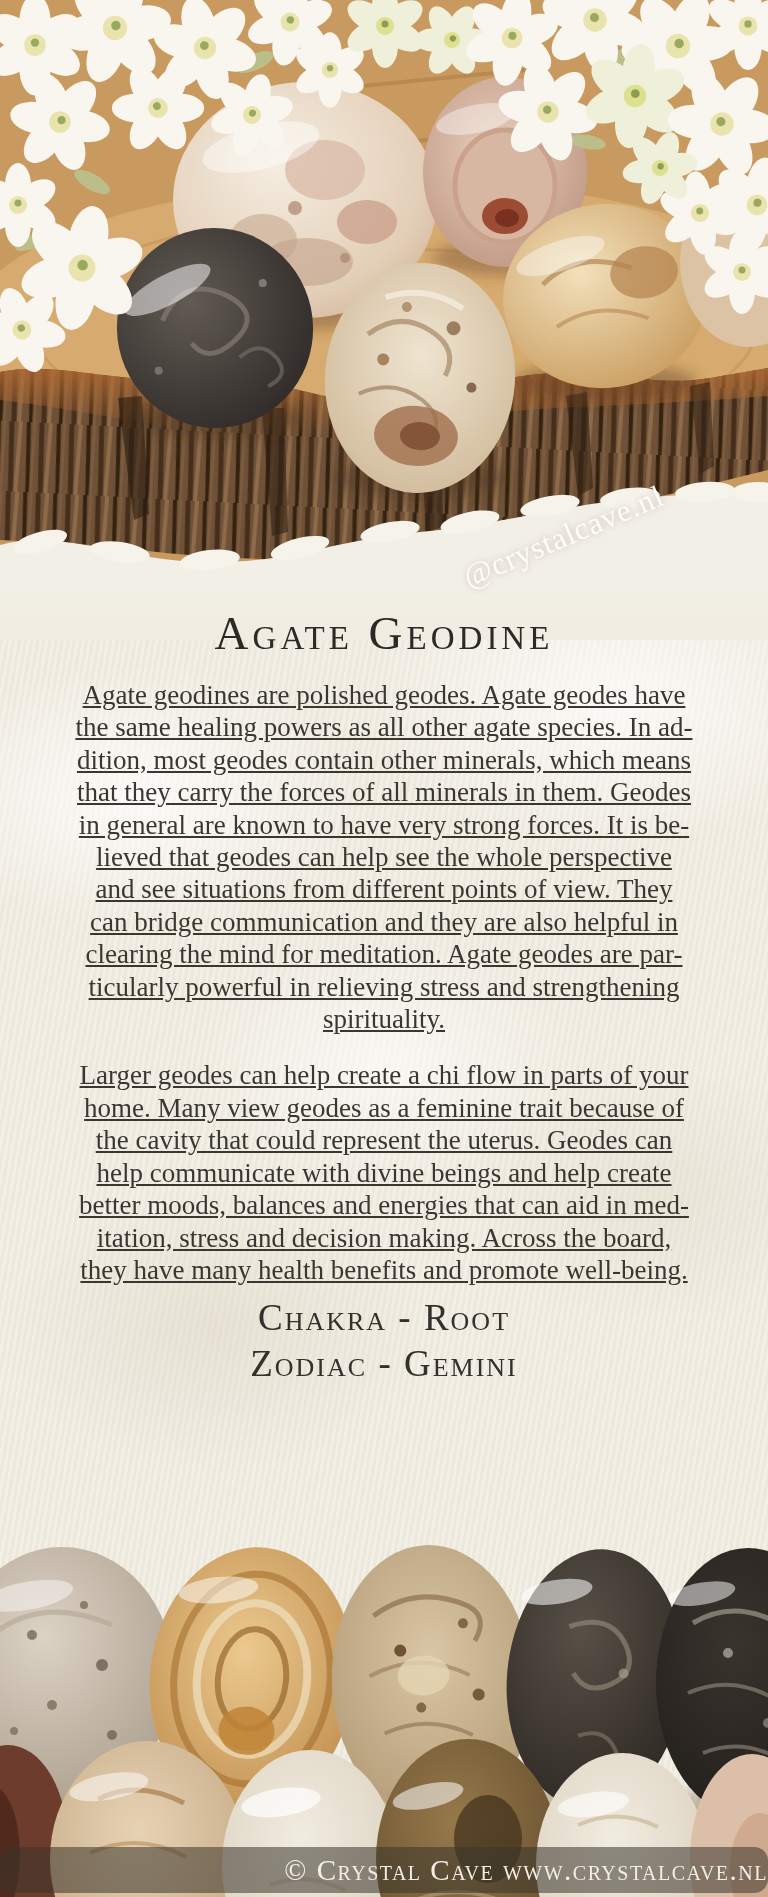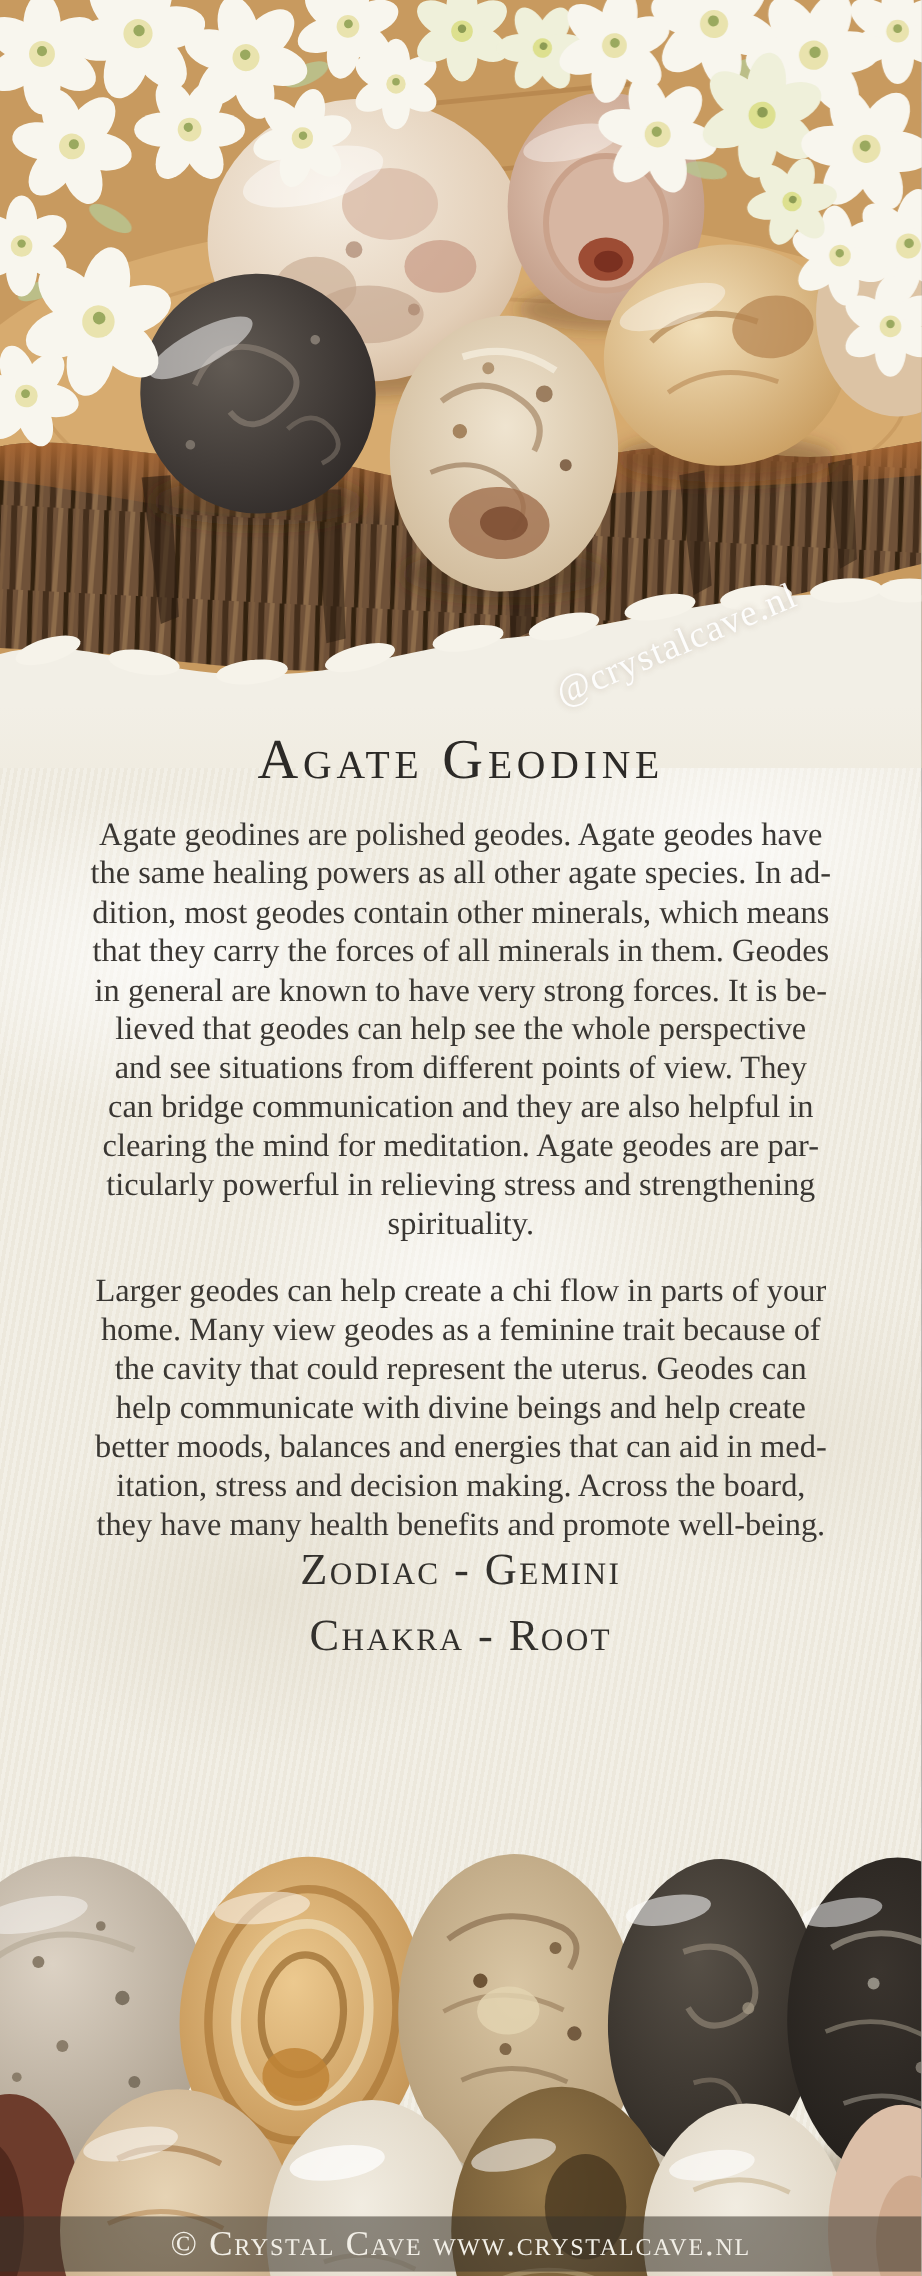--- a/index.html
+++ b/index.html
@@ -23,29 +23,29 @@
     font-size:31px;letter-spacing:1px;color:rgba(255,255,255,.92);
     text-shadow:0 0 6px rgba(90,60,30,.25);
   }
   .content{position:absolute;top:604px;left:0;width:768px;text-align:center;color:#2c2a27;}
   .title-line1{display:block;font-variant:small-caps;font-size:47px;line-height:58px;letter-spacing:4px;}
   .title-line2{display:block;font-variant:small-caps;font-size:41px;line-height:54px;letter-spacing:3px;}
   .title-line3{display:block;font-variant:small-caps;font-size:41px;line-height:54px;letter-spacing:3px;}
   .sep{font-size:17px;vertical-align:7px;margin:0 13px;letter-spacing:0;}
   .body-par{
     font-size:27px;line-height:32.4px;color:#3a3733;margin:17px 22px 0;
-    white-space:pre-line;text-align:center;
+    white-space:pre-line;text-align:center;text-decoration:underline;
   }
   .body-par.second{margin-top:24px;}
   .attr-line{font-variant:small-caps;font-size:37px;line-height:46px;letter-spacing:2px;color:#33312d;}
   .attr-line.first{margin-top:9px;}
   .footer-bar{
     position:absolute;left:0;right:0;bottom:4px;height:46px;
     background:rgba(58,52,44,.55);
-    display:flex;align-items:center;justify-content:center;
+    display:flex;align-items:center;justify-content:flex-end;border-radius:14px;
   }
   .footer-bar span{
     font-variant:small-caps;font-size:29px;letter-spacing:1.5px;color:#f2efe7;
   }
 </style>
 </head>
 <body>
 
 <div class="page">
 
@@ -271,22 +271,22 @@
 clearing the mind for meditation. Agate geodes are par-
 ticularly powerful in relieving stress and strengthening
 spirituality.</p>
     <p class="body-par second">Larger geodes can help create a chi flow in parts of your
 home. Many view geodes as a feminine trait because of
 the cavity that could represent the uterus. Geodes can
 help communicate with divine beings and help create
 better moods, balances and energies that can aid in med-
 itation, stress and decision making. Across the board,
 they have many health benefits and promote well-being.</p>
+    <div class="attr-line first">Chakra - Root</div>
     <div class="attr-line">Zodiac - Gemini</div>
-    <div class="attr-line first">Chakra - Root</div>
   </div>
 
   <svg class="bottom-photo" width="768" height="370" viewBox="0 0 768 370">
     <defs>
       <radialGradient id="hA" cx=".42" cy=".35" r=".85">
           <stop offset="0" stop-color="#dcd2c4"></stop>
           <stop offset="1" stop-color="#a39684"></stop>
         </radialGradient>
       <radialGradient id="hB" cx=".45" cy=".4" r=".85">
           <stop offset="0" stop-color="#ecc98f"></stop>

